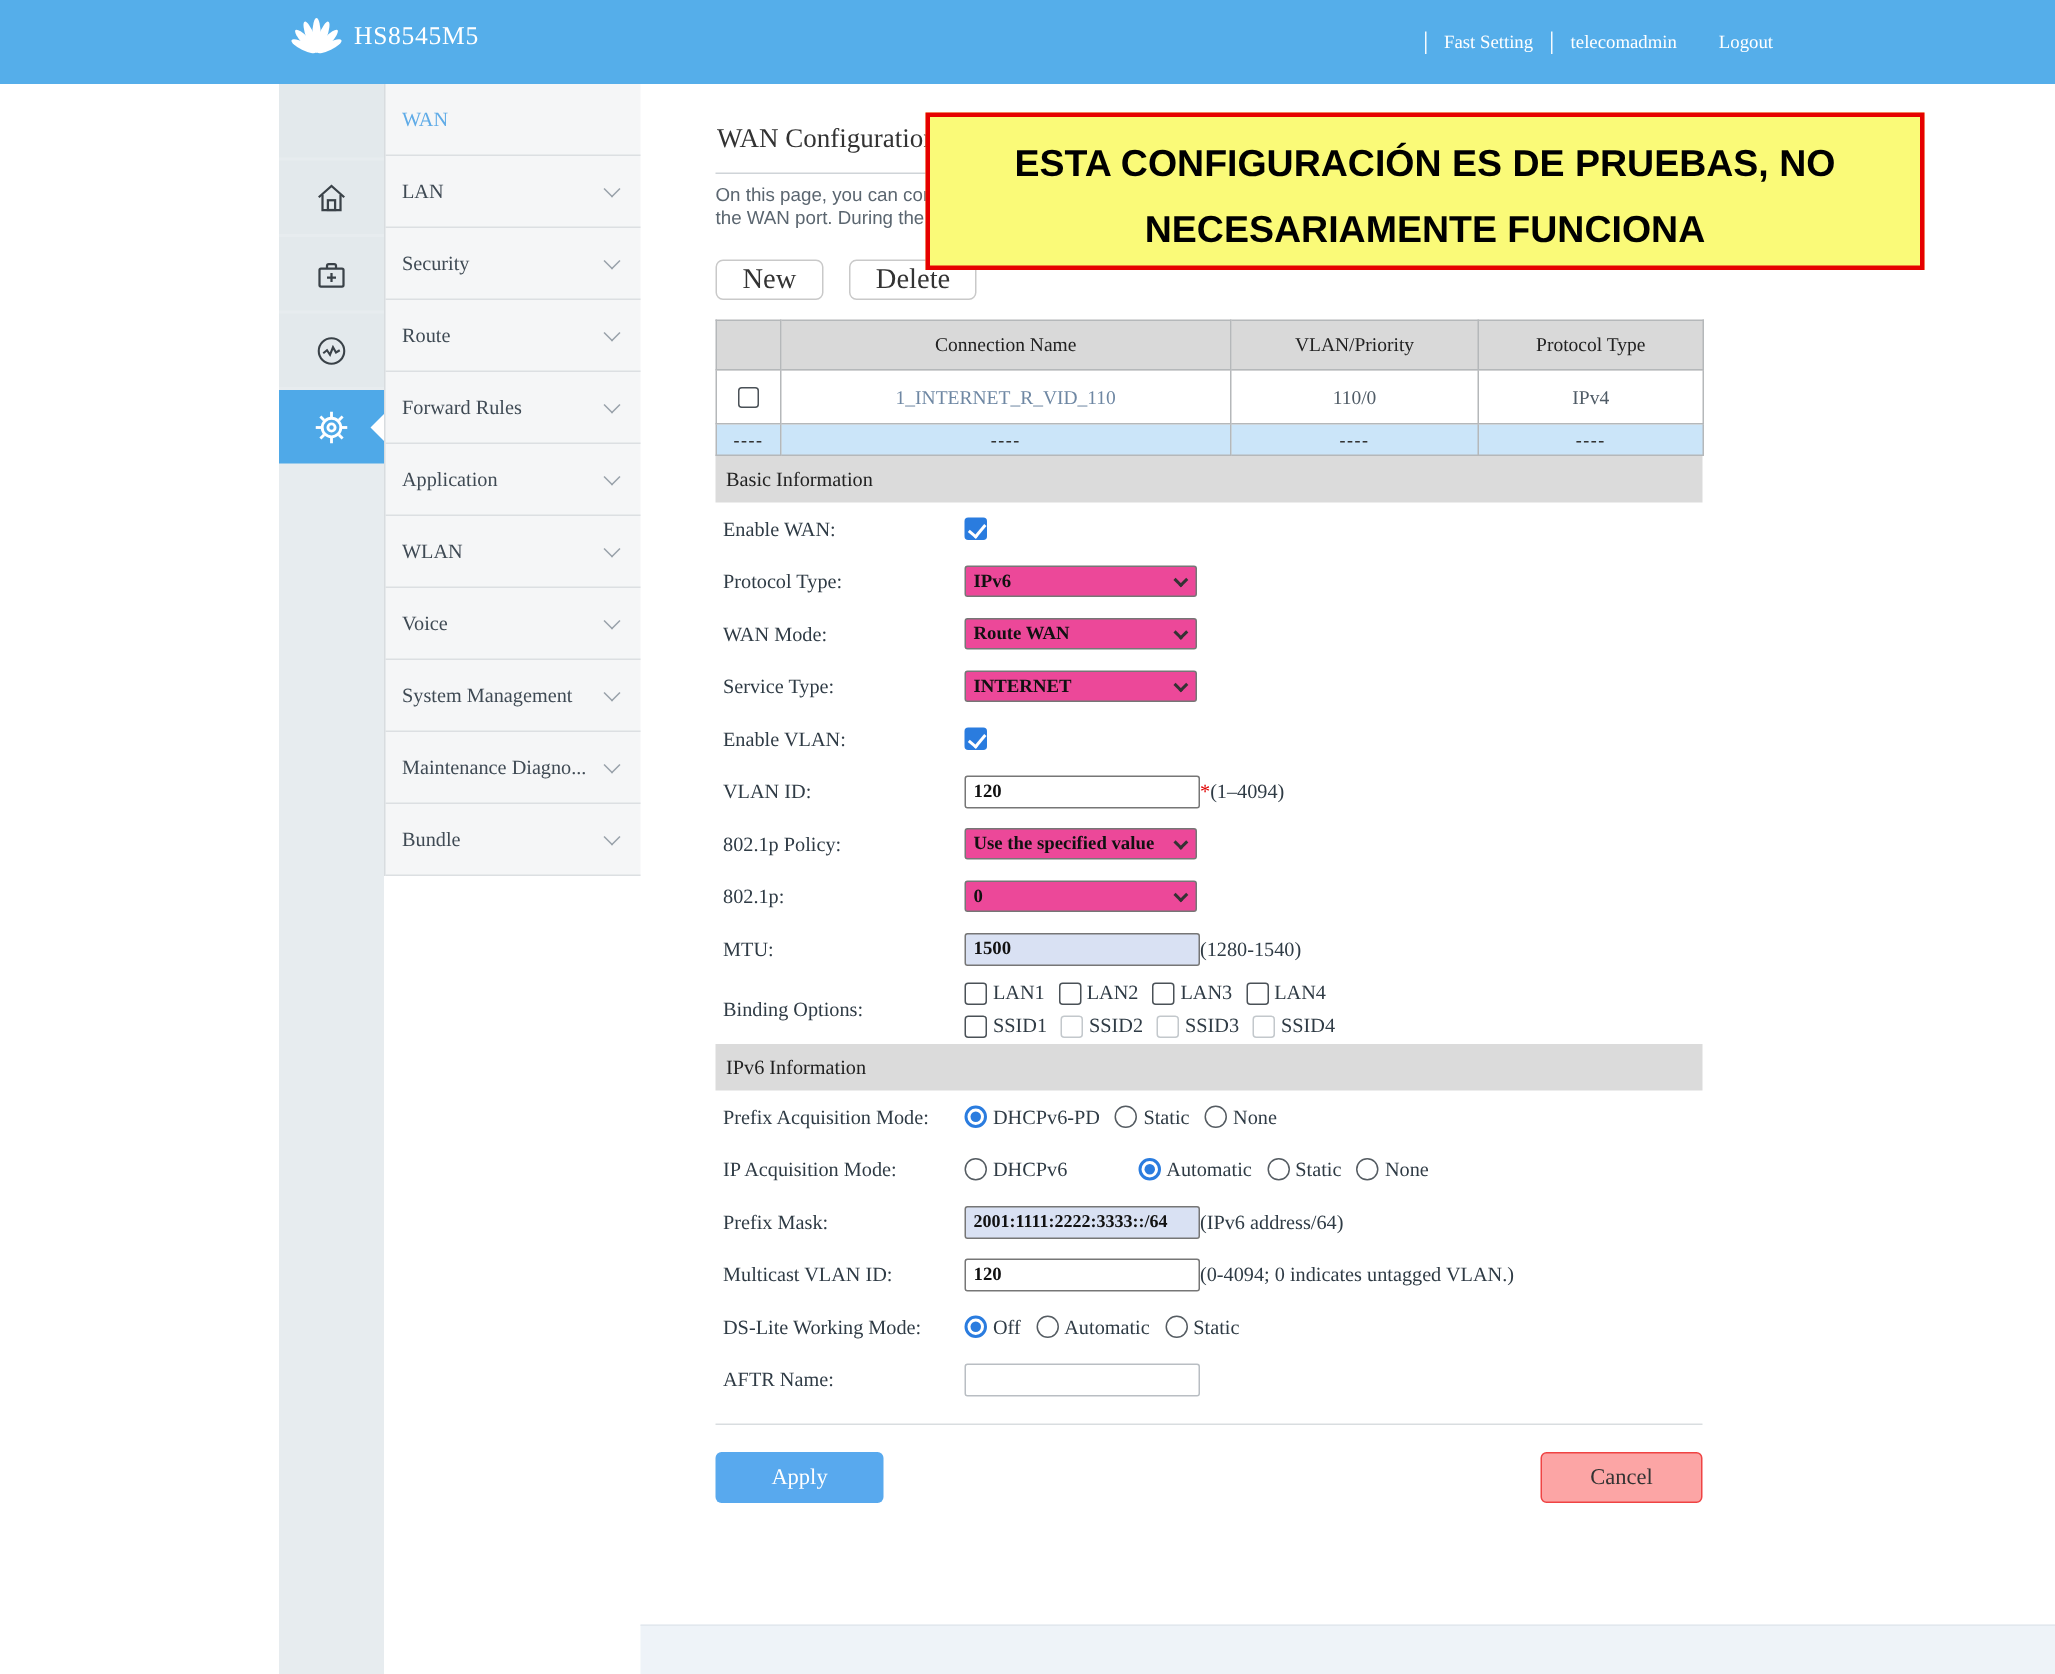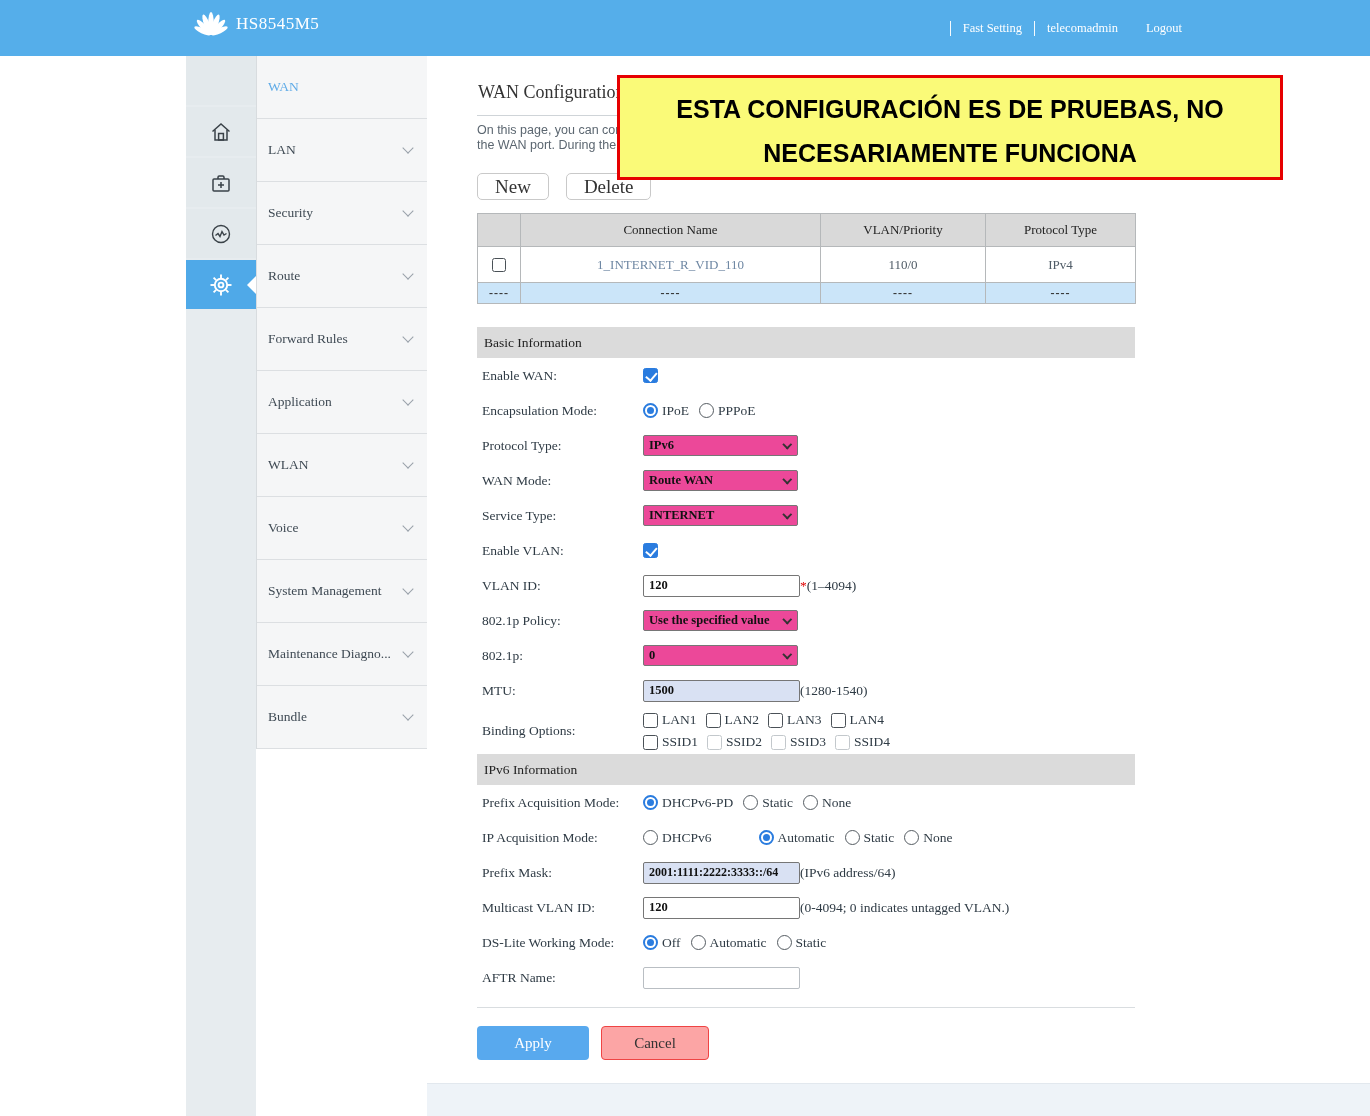--- a/index.html
+++ b/index.html
@@ -20,21 +20,21 @@
 
   
   .rail { position:absolute; left:186px; top:56px; width:70px; height:1060px; background:#e7ecef; z-index:2; }
   .rail-cell { height:49px; margin-bottom:2px; background:#e3e9ec; display:flex; align-items:center; justify-content:center; position:relative; }
   .rail-cell.active { background:#4fa9e8; }
   .rail-cell.active::after { content:""; position:absolute; right:0; top:50%; margin-top:-9px;
     width:0; height:0; border-top:9px solid transparent; border-bottom:9px solid transparent; border-right:9px solid #fff; }
 
   
   .submenu { position:absolute; left:256px; top:56px; width:171px; background:#f5f6f7; border-left:1px solid #d8dcdf; z-index:2; }
-  .menu-item { height:63px; border-bottom:1px solid #dcdfe2; display:flex; align-items:center; justify-content:space-between;
+  .menu-item { height:48px; border-bottom:1px solid #dcdfe2; display:flex; align-items:center; justify-content:space-between;
     padding:0 15px 0 11px; font-size:13.5px; color:#3f4a54; cursor:pointer; }
   .menu-item.active { color:#5fabe7; }
   .chev { width:8px; height:8px; border-right:1.7px solid #98a1a9; border-bottom:1.7px solid #98a1a9; transform:rotate(45deg); margin-top:-4px; }
 
   
   .content { position:absolute; left:477px; top:56px; width:658px; z-index:1; }
   .page-title { font-size:18px; font-weight:normal; color:#333; margin:26px 0 0 1px; }
   .title-rule { border:none; border-top:1px solid #cfd4d8; margin:12px 0 0 0; }
   .desc { font-family:"Liberation Sans", sans-serif; font-size:12.5px; color:#5b6670; line-height:14.5px; margin-top:7px; white-space:nowrap; }
   .toolbar { margin-top:21px; }
@@ -42,21 +42,21 @@
     border-radius:5px; font-family:"Liberation Serif", serif; font-size:19px; color:#333; margin-right:13px; cursor:pointer; }
 
   table.conn { border-collapse:collapse; margin-top:13px; width:658px; table-layout:fixed; font-size:13px; }
   table.conn th { background:#d9d9d9; height:33px; font-weight:normal; color:#222; border:1px solid #b5b8ba; }
   table.conn td { border:1px solid #b5b8ba; text-align:center; color:#4f5b66; }
   tr.data-row td { height:36px; }
   td.link-cell span { color:#6e87a3; cursor:pointer; }
   tr.ph-row td { height:21px; background:#cbe5f9; color:#333; font-weight:bold; font-size:12px; letter-spacing:1px; }
 
   .section-head { height:31px; line-height:31px; background:#dbdbdb; color:#222; font-size:13.5px; padding-left:7px; }
-  .mt23 { margin-top:23px; }
+  .mt23 { }
 
   .row { display:flex; align-items:center; min-height:35px; padding-left:5px; }
   .row .lbl { width:161px; font-size:13.5px; color:#2f3b45; flex-shrink:0; }
   .ctrl { display:flex; align-items:center; }
   .ctrl.col { flex-direction:column; align-items:flex-start; }
   .bind-line { display:flex; align-items:center; height:22px; }
 
   .cb { width:15px; height:15px; border:1.5px solid #4a5157; border-radius:2.5px; background:#fff; display:inline-block; position:relative; cursor:pointer; flex-shrink:0; }
   .cb.checked { background:#2a7cdf; border-color:#2a7cdf; }
   .cb.checked::after { content:""; position:absolute; left:4px; top:0.5px; width:4.5px; height:9px;
@@ -75,21 +75,21 @@
   .sel-chev { width:6.5px; height:6.5px; border-right:2px solid #333; border-bottom:2px solid #333; transform:rotate(45deg); margin-top:-3px; }
 
   .inp { width:157px; height:22px; border:1px solid #767676; border-radius:2px; font-family:"Liberation Serif", serif; font-weight:bold;
     font-size:12.5px; color:#111; padding:0 5px; background:#fff; outline:none; }
   .inp.tint { background:#d9e1f3; }
   .inp.lite { border-color:#b9bec3; }
   .req { color:#e00000; }
   .hint { font-size:13.5px; color:#2f3b45; }
 
   .actions-rule { border:none; border-top:1px solid #d9dde0; margin:12px 0 0 0; }
-  .actions { display:flex; justify-content:flex-start; gap:12px; margin-top:18px; }
+  .actions { display:flex; justify-content:space-between; gap:12px; margin-top:18px; }
   .btn-apply { width:112px; height:34px; background:#58a9ee; color:#fff; border:none; border-radius:4px;
     font-family:"Liberation Serif", serif; font-size:15px; cursor:pointer; }
   .btn-cancel { width:108px; height:34px; background:#fca5a5; color:#333; border:1px solid #ef4444; border-radius:4px;
     font-family:"Liberation Serif", serif; font-size:15px; cursor:pointer; }
 
   .bottom-strip { position:absolute; left:427px; top:1083px; width:943px; height:33px; background:#eef3f8; border-top:1px solid #e2e8ee; z-index:0; }
 
   .annotation { position:absolute; left:617px; top:75px; width:666px; height:105px; background:#fafa78; border:3px solid #e60000;
     z-index:20; text-align:center; font-family:"Liberation Sans", sans-serif; font-weight:bold; font-size:25px; line-height:44px;
     color:#000; padding:9px 16px 0 16px; }
@@ -254,29 +254,20 @@
 
   <div class="section-head mt23">Basic Information</div>
 
   <div class="row">
     <span class="lbl">Enable WAN:</span>
     <span class="ctrl">
         <span class="cb checked"></span>
       </span>
   </div>
 
-  <div class="row">
-    <span class="lbl">Encapsulation Mode:</span>
-    <span class="ctrl">
-      <span class="radio sel"></span>
-      <span class="opt-label">IPoE</span>
-      <span class="radio"></span>
-      <span class="opt-label">PPPoE</span>
-    </span>
-  </div>
 
   <div class="row">
     <span class="lbl">Protocol Type:</span>
     <span class="ctrl">
       <span class="select">
         <span>IPv6</span>
         <span class="sel-chev"></span>
       </span>
     </span>
   </div>

